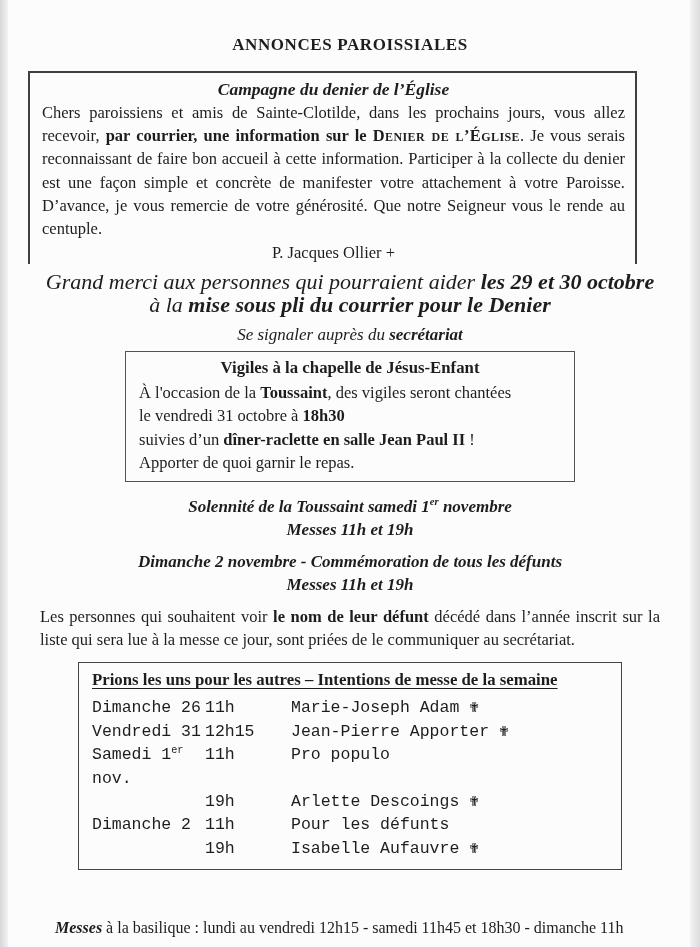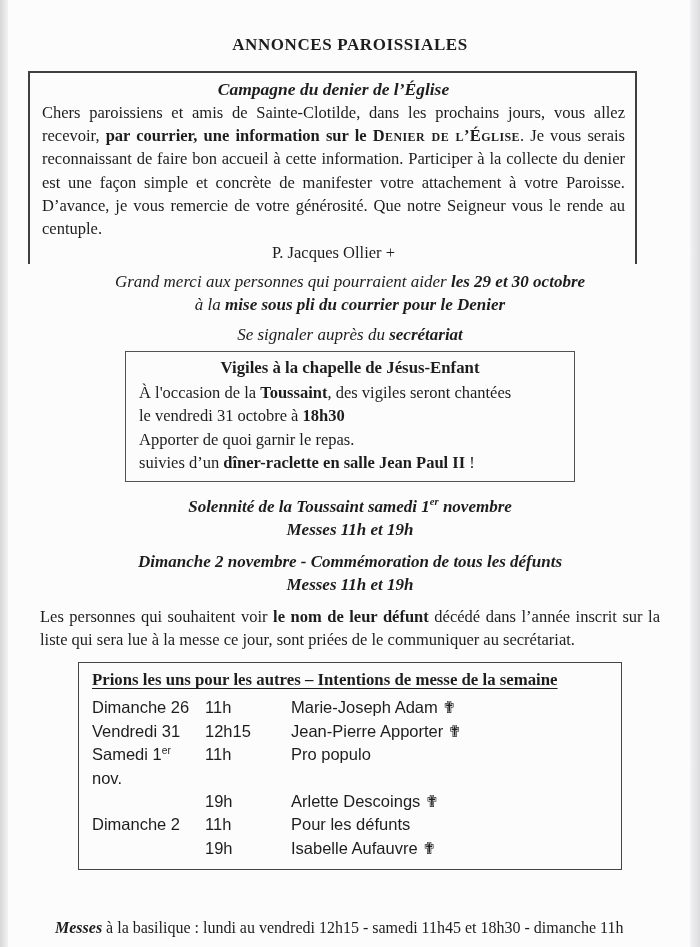--- a/index.html
+++ b/index.html
@@ -28,21 +28,21 @@
   .denier-heading {
     text-align:center; font-style:italic; font-weight:bold;
     font-size:17.5px; margin:2px 0 1px;
   }
   .denier-body { text-align:justify; line-height:23.2px; margin:0; }
   .smallcaps { font-variant:small-caps; letter-spacing:.4px; }
   .denier-signature { text-align:center; line-height:23px; margin:1px 0 3px; }
 
   .merci {
     margin-top:7px; text-align:center; font-style:italic;
-    font-size:17px; line-height:22.5px;
+    font-size:22px; line-height:22.5px;
   }
   .signaler {
     margin-top:9px; text-align:center; font-style:italic; font-size:17px;
   }
 
   .vigiles-box {
     width:448px; margin:6px 0 0 125px;
     border:1.5px solid #525252; padding:3px 0 7px 0;
   }
   .vigiles-heading {
@@ -65,21 +65,21 @@
     margin:11px 78px 0; border:1.6px solid #454545;
     padding:7px 8px 9px 13px;
   }
   .intentions-heading {
     font-weight:bold; font-size:16.8px;
     text-decoration:underline; text-underline-offset:3px;
   }
   .intentions-table { margin-top:6px; border-collapse:collapse; }
   .intentions-table td {
     padding:0; line-height:23.4px; vertical-align:top;
-    font-family:Liberation Sans, sans-serif;
+    font-family:Liberation Mono, monospace;
   }
   .intentions-table td.col-day  { width:113px; }
   .intentions-table td.col-time { width:86px; }
 
   .footer { margin-top:44px; font-size:16px; line-height:27px; }
   .footer-line1 { margin-left:55px; }
   .footer-line2 { margin-left:115px; }
   .bi { font-weight:bold; font-style:italic; }
   b  { font-weight:bold; }
 </style>
@@ -103,22 +103,22 @@
     <div><span>à la </span><b>mise sous pli du courrier pour le Denier</b></div>
   </div>
 
   <div class="signaler"><span>Se signaler auprès du </span><b>secrétariat</b></div>
 
   <div class="vigiles-box">
     <div class="vigiles-heading">Vigiles à la chapelle de Jésus-Enfant</div>
     <div class="vigiles-body">
       <div><span>À l'occasion de la </span><b>Toussaint</b><span>, des vigiles seront chantées</span></div>
       <div><span>le vendredi 31 octobre à </span><b>18h30</b></div>
+      <div><span>suivies d’un </span><b>dîner-raclette en salle Jean Paul II</b><span> !</span></div>
       <div>Apporter de quoi garnir le repas.</div>
-      <div><span>suivies d’un </span><b>dîner-raclette en salle Jean Paul II</b><span> !</span></div>
     </div>
   </div>
 
   <div class="toussaint">
     <div class="bi"><span>Solennité de la Toussaint samedi 1</span><sup>er</sup><span> novembre</span></div>
     <div class="bi">Messes 11h et 19h</div>
     <div class="bi gap">Dimanche 2 novembre - Commémoration de tous les défunts</div>
     <div class="bi">Messes 11h et 19h</div>
   </div>
 

